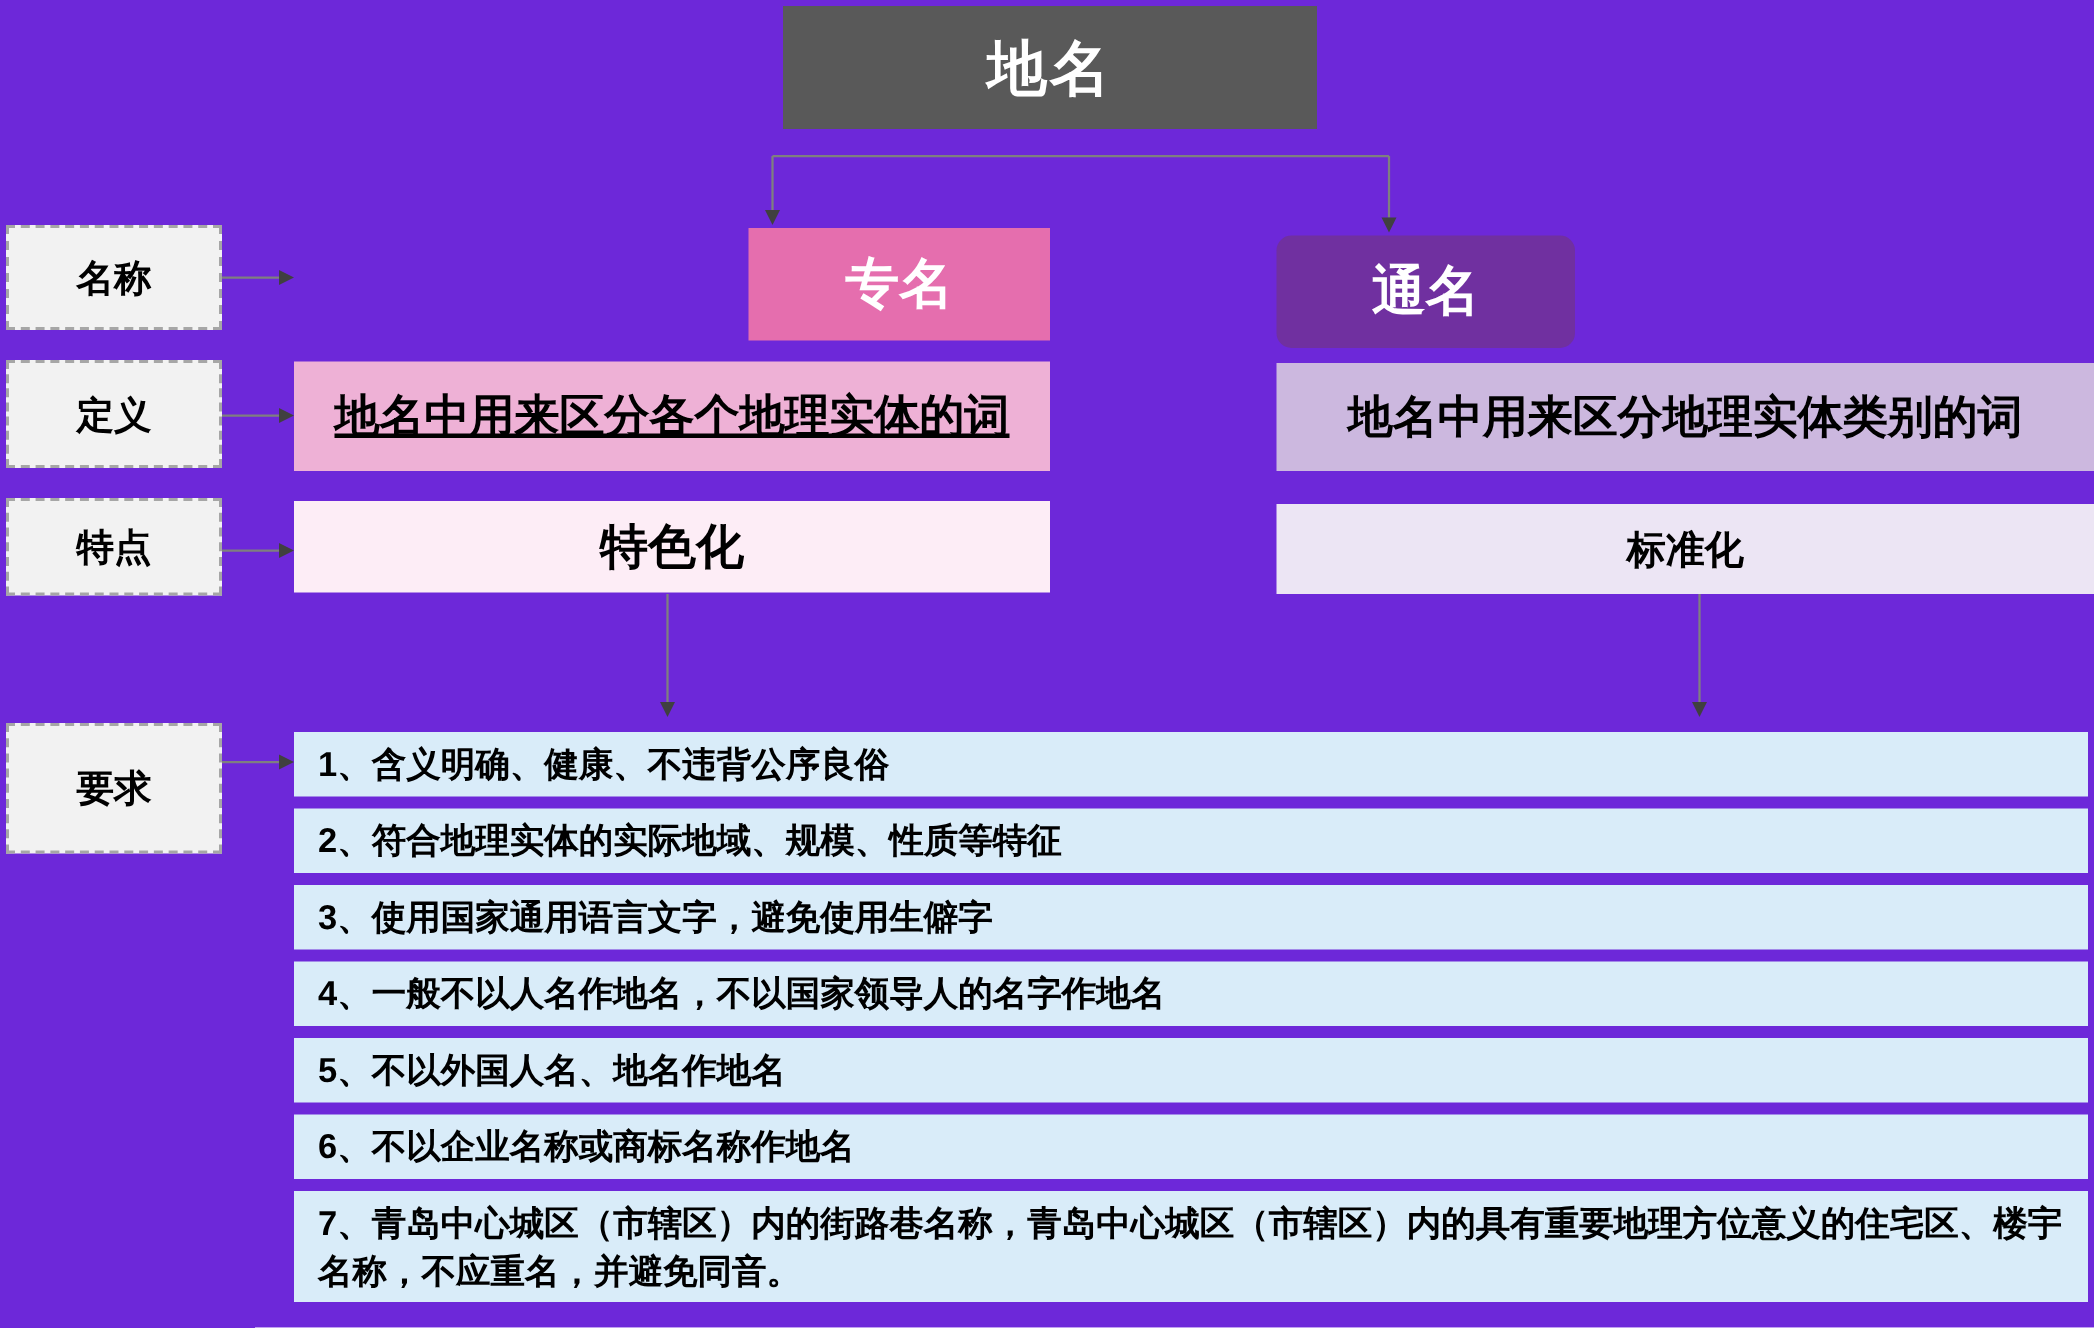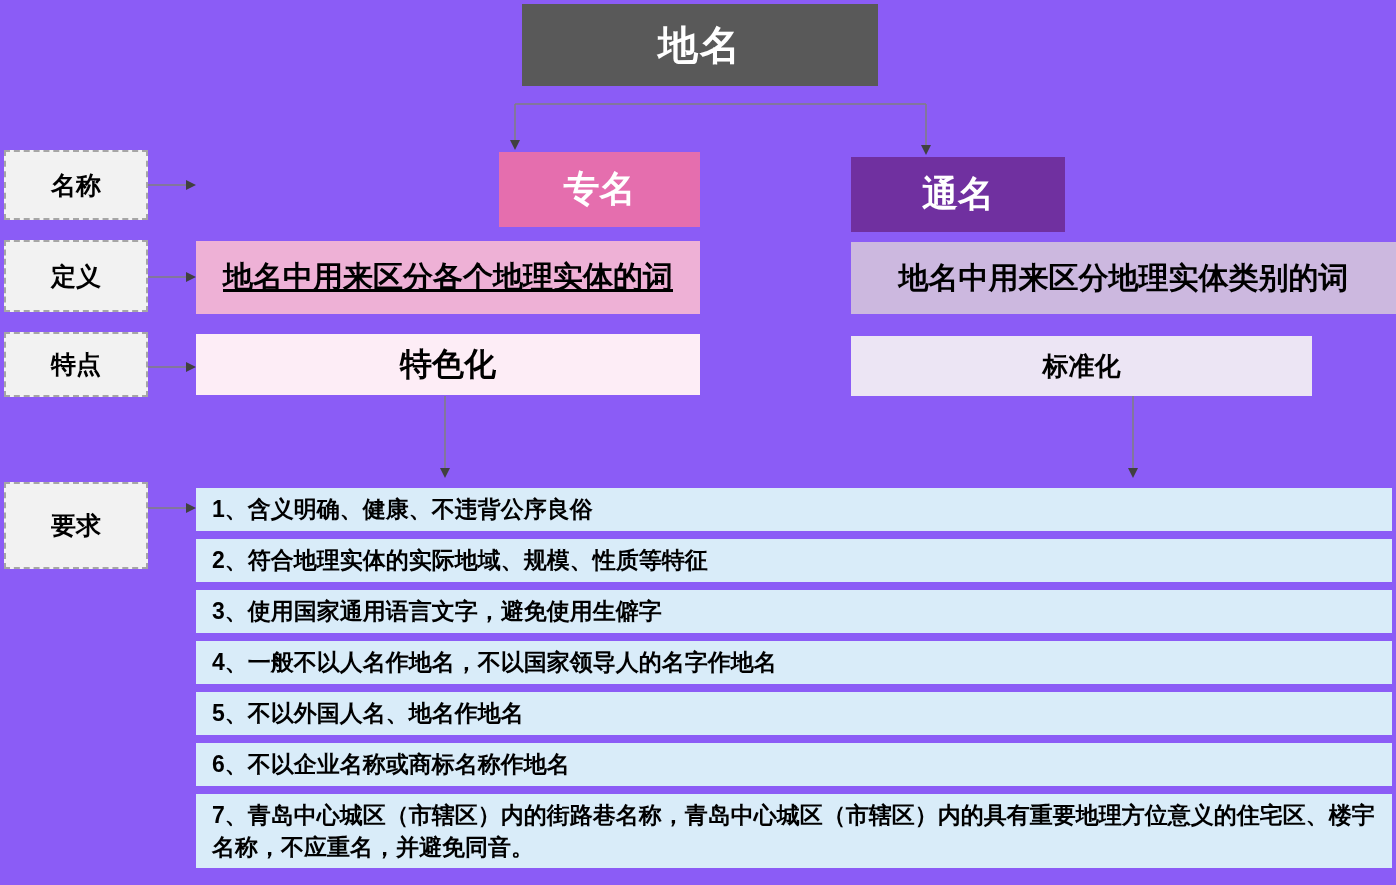--- a/index.html
+++ b/index.html
@@ -1,34 +1,34 @@
 <!DOCTYPE html>
 <html style="--root-bg: #595959; --specific-bg: #e56eae; --generic-bg: #7030a0; --def-specific-bg: #eeb1d6; --def-generic-bg: #ccb8df; --trait-specific-bg: #fdedf6; --trait-generic-bg: #ece5f4; --req-bg: #d9ecf9; --label-bg: #f2f2f2; --line: #7f7f7f;"><head>
 <meta charset="utf-8">
 <style>
   * { margin:0; padding:0; box-sizing:border-box; }
   html,body { background:#ffffff; }
   body { font-family:"Liberation Sans", sans-serif; }
-  .canvas { position:relative; width:1396px; height:885px; background:#8b5cf6; overflow:hidden;
+  .canvas { position:relative; width:1396px; height:885px; background:#6d28d9; overflow:hidden;
             font-weight:bold; color:#000; }
   .abs { position:absolute; }
   .center { display:flex; align-items:center; justify-content:center; text-align:center; }
 
   .node-root    { left:522px; top:4px;   width:356px; height:82px; background:var(--root-bg,#595959);
                   color:#fff; font-size:40px; letter-spacing:2px; }
   .node-specific{ left:499px; top:152px; width:201px; height:75px; background:var(--specific-bg,#e56eae);
                   color:#fff; font-size:36px; }
-  .node-generic { left:851px; top:157px; width:214px; height:75px; background:var(--generic-bg,#7030a0);
-                  color:#fff; font-size:36px; }
+  .node-generic { left:851px; top:157px; width:199px; height:75px; background:var(--generic-bg,#7030a0);
+                  color:#fff; font-size:36px;border-radius:10px; }
 
   .def-specific { left:196px; top:241px; width:504px; height:73px; background:var(--def-specific-bg,#eeb1d6); font-size:30px;text-decoration:underline; }
   .def-generic  { left:851px; top:242px; width:545px; height:72px; background:var(--def-generic-bg,#ccb8df); font-size:30px;text-align:right; }
 
   .trait-specific { left:196px; top:334px; width:504px; height:61px; background:var(--trait-specific-bg,#fdedf6); font-size:32px; }
-  .trait-generic  { left:851px; top:336px; width:461px; height:60px; background:var(--trait-generic-bg,#ece5f4); font-size:26px; }
+  .trait-generic  { left:851px; top:336px; width:545px; height:60px; background:var(--trait-generic-bg,#ece5f4); font-size:26px; }
 
   .row-label { left:4px; width:144px; background:var(--label-bg,#f2f2f2);
                border:2px dashed #a6a6a6; font-size:25px; }
   .rl-name  { top:150px; height:70px; }
   .rl-def   { top:240px; height:72px; }
   .rl-trait { top:332px; height:65px; }
   .rl-req   { top:482px; height:87px; }
 
   .req-list { left:196px; top:488px; width:1196px; display:flex; flex-direction:column; gap:8px; }
   .req-item { background:var(--req-bg,#d9ecf9); min-height:43px; display:flex; align-items:center;

